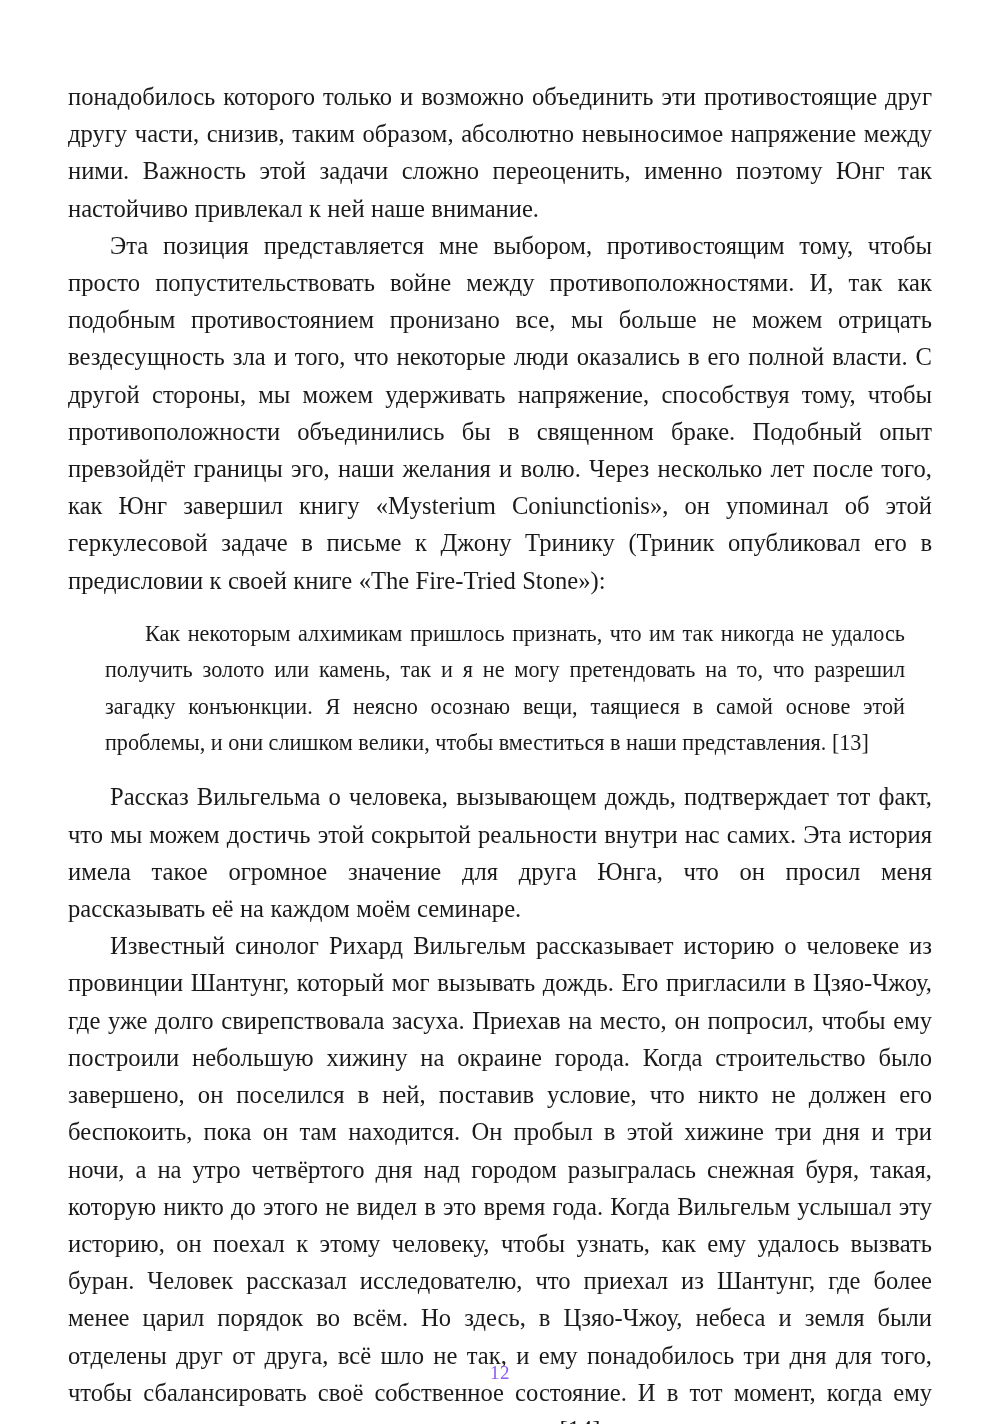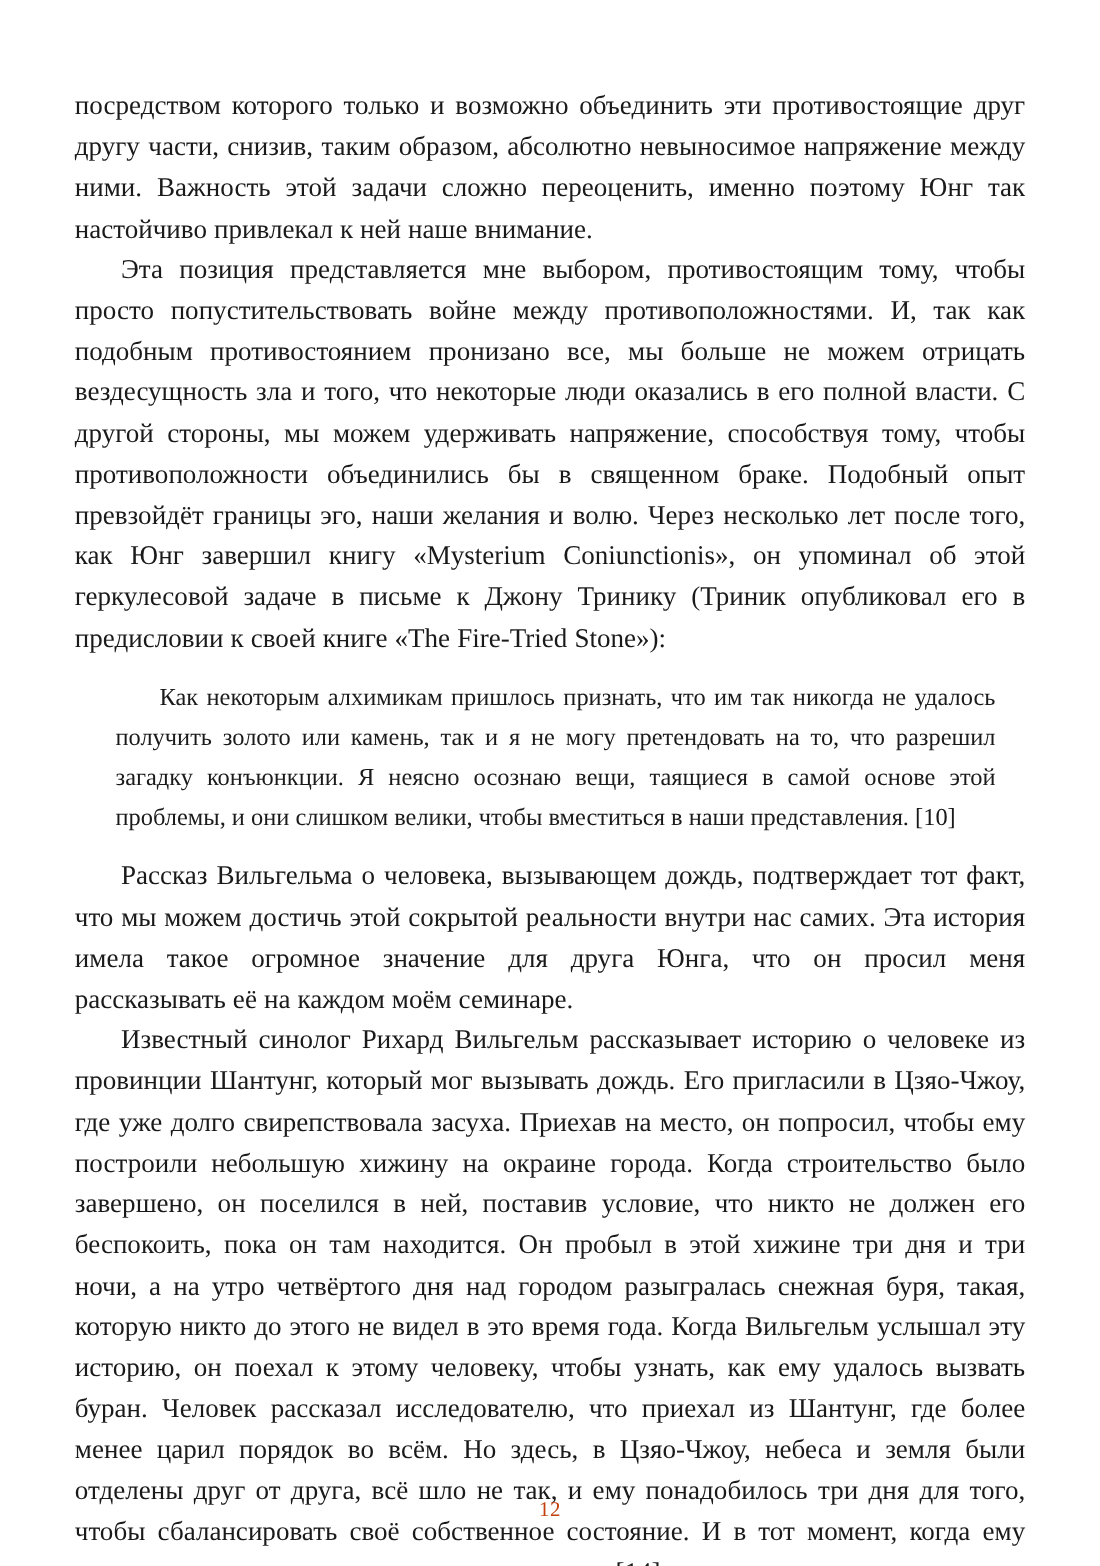--- a/index.html
+++ b/index.html
@@ -58,37 +58,37 @@
     margin: 0;
   }
 
   .folio {
     position: absolute;
     left: 0;
     right: 0;
     top: 1362px;
     text-align: center;
     font-size: 19px;
-    color: #c2410c;
+    color: #8b5cf6;
     letter-spacing: 0.02em;
   }
 </style>
 </head>
 <body>
 
 <div class="page">
 
   <div class="text-column">
 
-    <p class="body-par no-indent">посредством которого только и возможно объединить эти противостоящие друг другу части, снизив, таким образом, абсолютно невыносимое напряжение между ними. Важность этой задачи сложно переоценить, именно поэтому Юнг так настойчиво привлекал к ней наше внимание.</p>
+    <p class="body-par no-indent">понадобилось которого только и возможно объединить эти противостоящие друг другу части, снизив, таким образом, абсолютно невыносимое напряжение между ними. Важность этой задачи сложно переоценить, именно поэтому Юнг так настойчиво привлекал к ней наше внимание.</p>
 
     <p class="body-par">Эта позиция представляется мне выбором, противостоящим тому, чтобы просто попустительствовать войне между противоположностями. И, так как подобным противостоянием пронизано все, мы больше не можем отрицать вездесущность зла и того, что некоторые люди оказались в его полной власти. С другой стороны, мы можем удерживать напряжение, способствуя тому, чтобы противоположности объединились бы в священном браке. Подобный опыт превзойдёт границы эго, наши желания и волю. Через несколько лет после того, как Юнг завершил книгу «Mysterium Coniunctionis», он упоминал об этой геркулесовой задаче в письме к Джону Тринику (Триник опубликовал его в предисловии к своей книге «The Fire-Tried Stone»):</p>
 
     <div class="quote-block">
-      <p>Как некоторым алхимикам пришлось признать, что им так никогда не удалось получить золото или камень, так и я не могу претендовать на то, что разрешил загадку конъюнкции. Я неясно осознаю вещи, таящиеся в самой основе этой проблемы, и они слишком велики, чтобы вместиться в наши представления. [10]</p>
+      <p>Как некоторым алхимикам пришлось признать, что им так никогда не удалось получить золото или камень, так и я не могу претендовать на то, что разрешил загадку конъюнкции. Я неясно осознаю вещи, таящиеся в самой основе этой проблемы, и они слишком велики, чтобы вместиться в наши представления. [13]</p>
     </div>
 
     <p class="body-par">Рассказ Вильгельма о человека, вызывающем дождь, подтверждает тот факт, что мы можем достичь этой сокрытой реальности внутри нас самих. Эта история имела такое огромное значение для друга Юнга, что он просил меня рассказывать её на каждом моём семинаре.</p>
 
     <p class="body-par">Известный синолог Рихард Вильгельм рассказывает историю о человеке из провинции Шантунг, который мог вызывать дождь. Его пригласили в Цзяо-Чжоу, где уже долго свирепствовала засуха. Приехав на место, он попросил, чтобы ему построили небольшую хижину на окраине города. Когда строительство было завершено, он поселился в ней, поставив условие, что никто не должен его беспокоить, пока он там находится. Он пробыл в этой хижине три дня и три ночи, а на утро четвёртого дня над городом разыгралась снежная буря, такая, которую никто до этого не видел в это время года. Когда Вильгельм услышал эту историю, он поехал к этому человеку, чтобы узнать, как ему удалось вызвать буран. Человек рассказал исследователю, что приехал из Шантунг, где более менее царил порядок во всём. Но здесь, в Цзяо-Чжоу, небеса и земля были отделены друг от друга, всё шло не так, и ему понадобилось три дня для того, чтобы сбалансировать своё собственное состояние. И в тот момент, когда ему наконец это удалось, начал идти дождь и снег. [14]</p>
 
   </div>
 
   <div class="folio">12</div>
 

